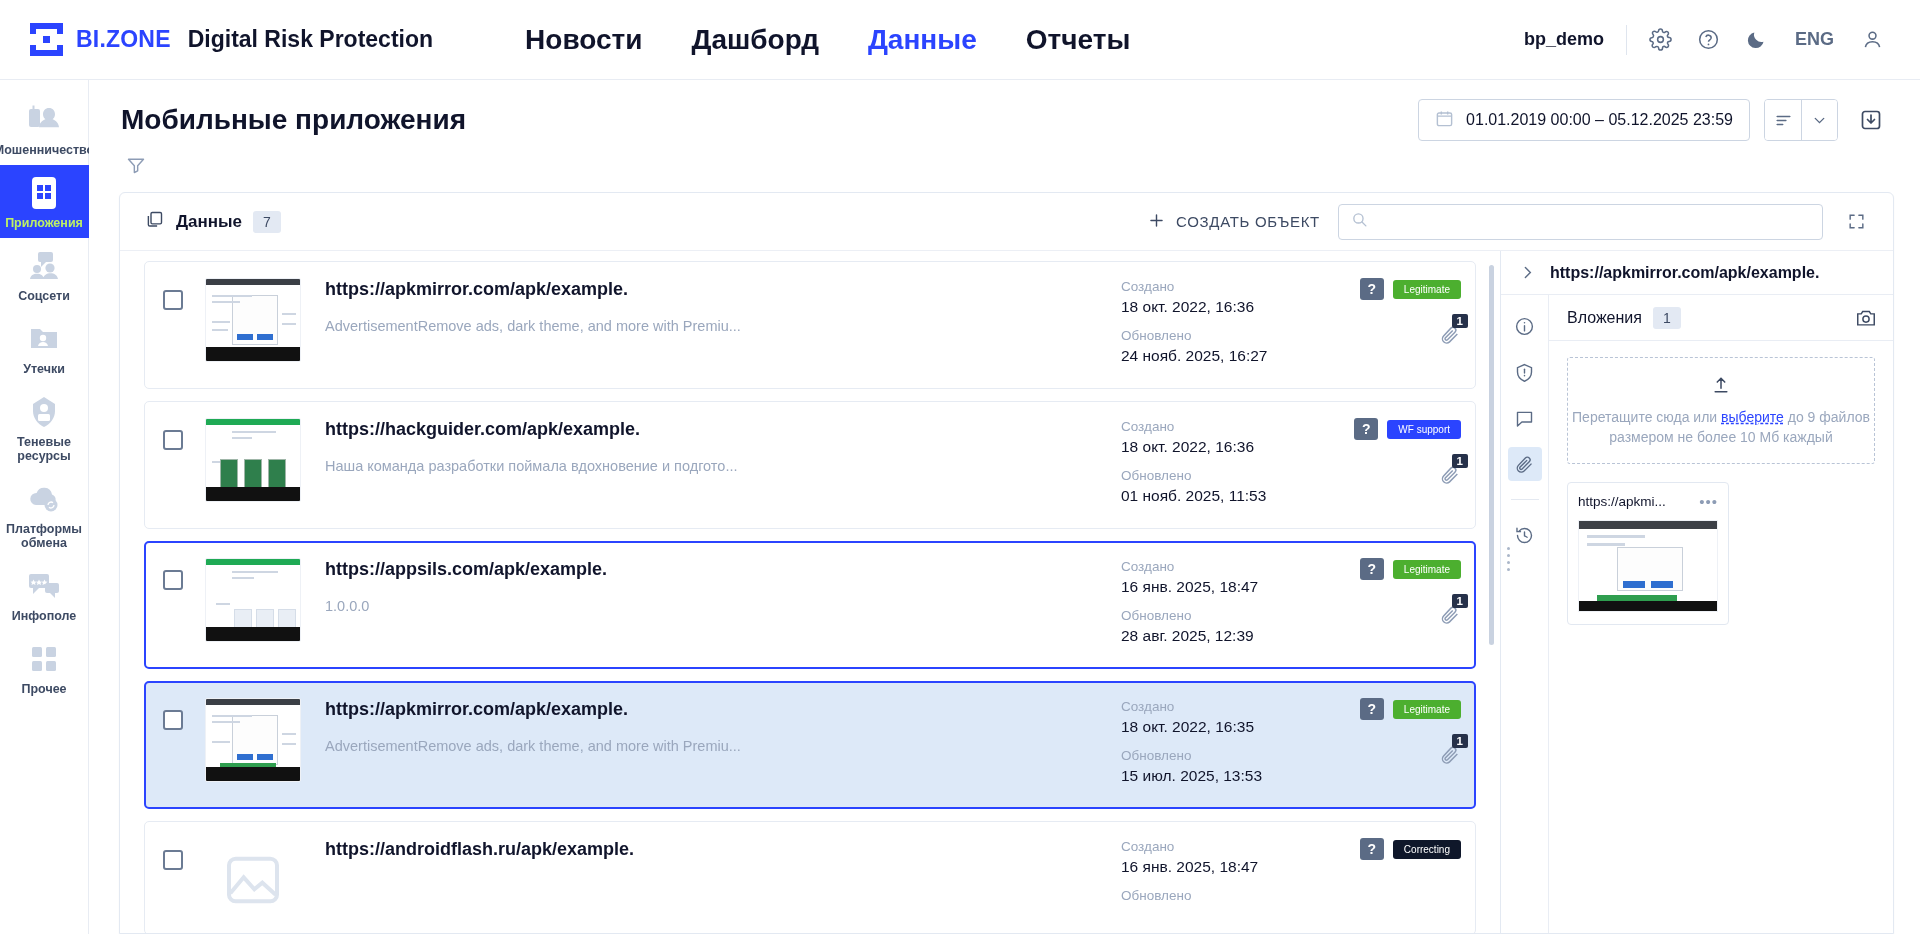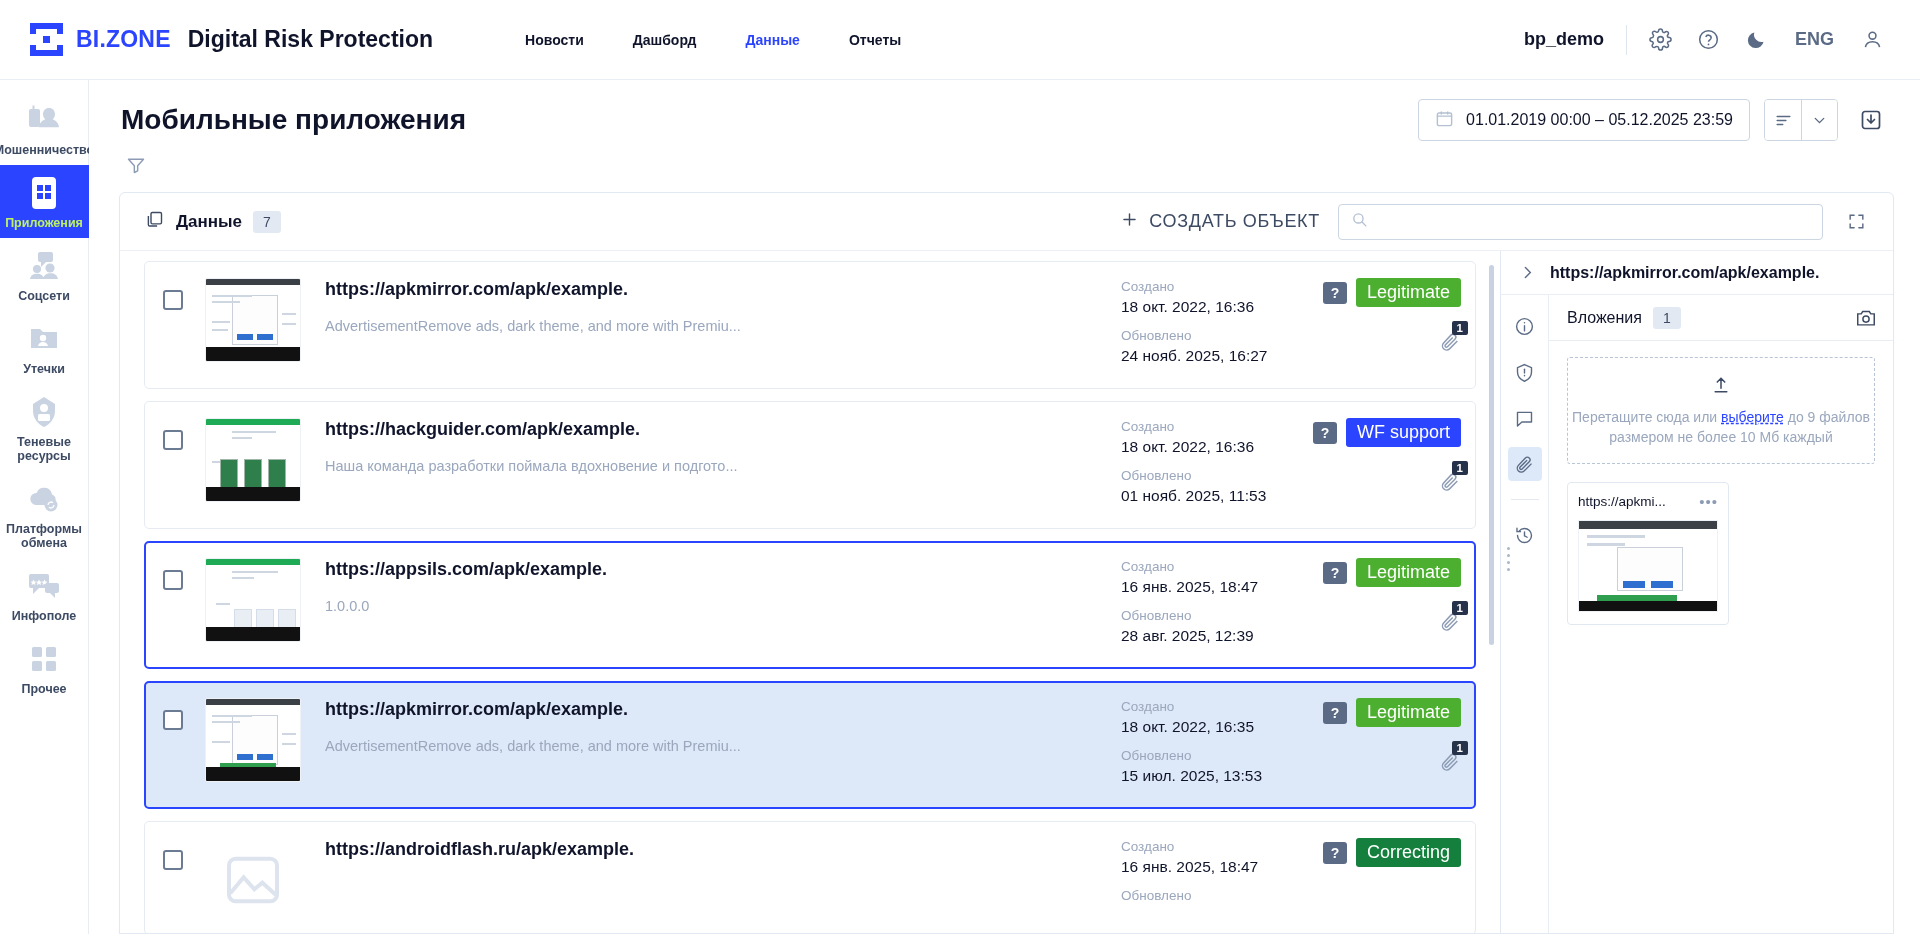--- a/index.html
+++ b/index.html
@@ -41,21 +41,21 @@
     content: ""; position: absolute; width: 7px; height: 11px;
     background: #fff; top: 11px; z-index: 2;
   }
   .logo-mark .notch-l { left: 0; }
   .logo-mark .notch-r { right: 0; }
   .brand-name { color: #2b44ff; font-size: 23px; font-weight: bold; letter-spacing: .2px; }
   .brand-sub { color: #10142b; font-size: 23px; font-weight: bold; margin-left: 4px; }
 
   .mainnav { display: flex; align-items: center; gap: 49px; margin-left: 92px; }
   .mainnav a {
-    font-size: 14px; font-weight: bold; color: #10142b;
+    font-size: 28px; font-weight: bold; color: #10142b;
     text-decoration: none; cursor: pointer; white-space: nowrap;
   }
   .mainnav a.active { color: #2b44ff; }
 
   .topright {
     margin-left: auto; margin-right: 24px;
     display: flex; align-items: center; gap: 0;
   }
   .username { font-size: 18px; font-weight: bold; color: #10142b; margin-right: 22px; }
   .vdiv { width: 1px; height: 30px; background: #dfe5ee; margin-right: 10px; }
@@ -143,21 +143,21 @@
   .tb-left { display: flex; align-items: center; gap: 11px; }
   .tb-title { font-size: 17px; font-weight: bold; color: #10142b; }
   .count-chip {
     background: #e3e9f3; color: #3d4a63;
     font-size: 14px; border-radius: 3px;
     padding: 3px 10px; font-weight: normal;
   }
   .tb-right { margin-left: auto; display: flex; align-items: center; gap: 18px; }
   .create-btn {
     display: flex; align-items: center; gap: 10px;
-    color: #3d4a63; font-size: 18px; letter-spacing: .7px;
+    color: #3d4a63; font-size: 15px; letter-spacing: .7px;
     cursor: pointer; background: none; border: none;
     font-family: inherit; font-weight: normal;
   }
   .search-box {
     width: 485px; height: 36px;
     border: 1px solid #ccd5e2; border-radius: 4px;
     display: flex; align-items: center; gap: 9px; padding: 0 12px;
   }
   .search-box input {
     border: none; outline: none; flex: 1;
@@ -209,21 +209,21 @@
   .d-label { font-size: 13.5px; color: #9aa7bd; line-height: 18px; }
   .d-value { font-size: 15.5px; color: #10142b; line-height: 21px; margin-bottom: 10px; }
   .row-right { width: 150px; flex: 0 0 auto; display: flex; flex-direction: column; align-items: flex-end; padding-top: 4px; }
   .badges { display: flex; align-items: center; gap: 9px; }
   .q-badge {
     width: 24px; height: 22px; background: #5b6b85; color: #fff;
     border-radius: 3px; font-size: 14px; font-weight: bold;
     display: flex; align-items: center; justify-content: center;
   }
   .status {
-    color: #fff; font-size: 18px; border-radius: 3px;
+    color: #fff; font-size: 10px; border-radius: 3px;
     padding: 4px 11px; white-space: nowrap;
   }
   .clip-wrap { margin-top: 24px; position: relative; color: #8d9cb5; }
   .clip-count {
     position: absolute; right: -7px; top: -10px;
     background: #26314a; color: #fff; font-size: 11.5px;
     border-radius: 2px; padding: 1px 5px; font-weight: bold;
   }
   .scrollbar {
     position: absolute; right: 6px; top: 14px; width: 5px; height: 380px;
@@ -691,21 +691,21 @@
             </div>
             <div class="row-dates">
               <div class="d-label">Создано</div>
               <div class="d-value">16 янв. 2025, 18:47</div>
               <div class="d-label">Обновлено</div>
               <div class="d-value"></div>
             </div>
             <div class="row-right">
               <div class="badges">
                 <span class="q-badge">?</span>
-                <span class="status" style="background:#15803d">Correcting</span>
+                <span class="status" style="background:#0f172a">Correcting</span>
               </div>
             </div>
           </div>
 
           <div class="scrollbar"></div>
         </div>
 
         <aside class="detail">
           <div class="detail-head">
             <span class="chev">

